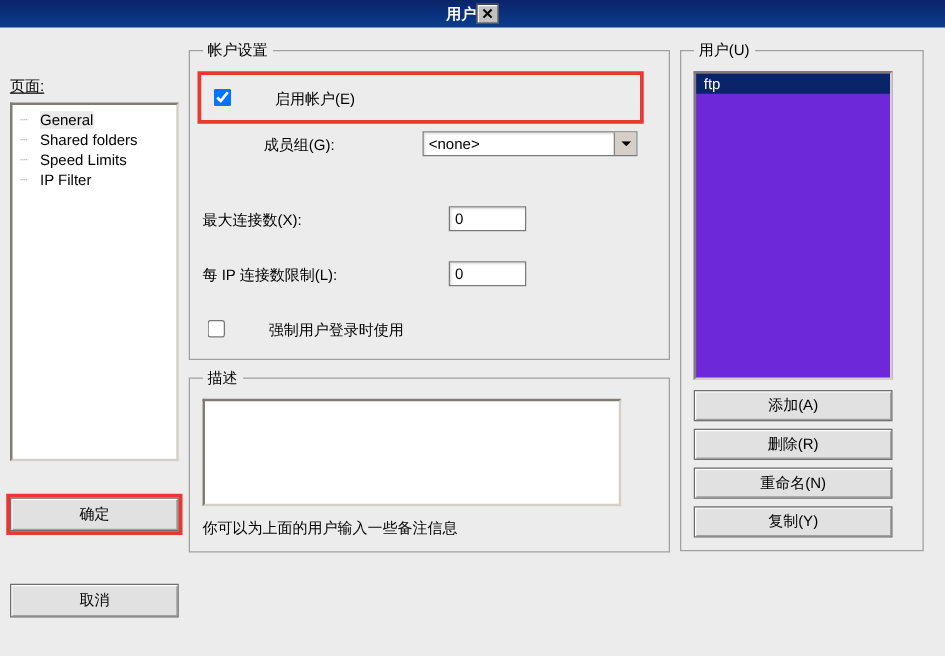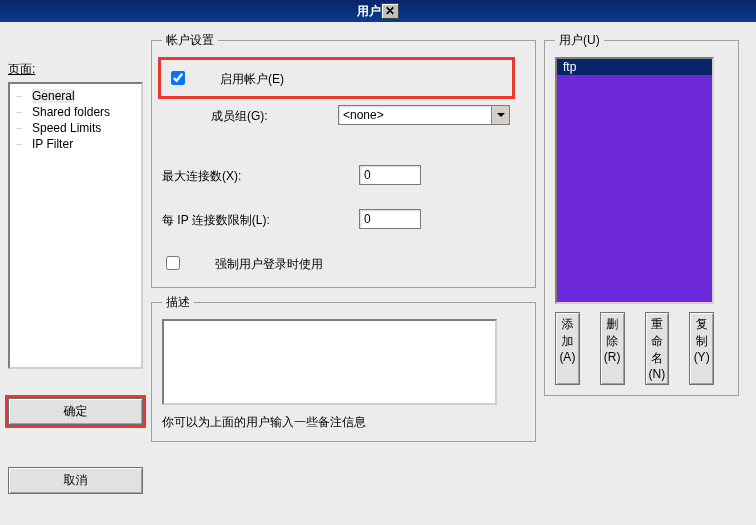--- a/index.html
+++ b/index.html
@@ -185,21 +185,21 @@
       height: 247px;
       margin-bottom: 8px;
     }
     .user-item {
       background: #0a246a;
       color: white;
       padding: 1px 6px;
     }
     .btn-grid {
       display: grid;
-      grid-template-columns: 1fr 1fr 1fr 1fr;
+      grid-template-columns: 1fr;
       gap: 6px 20px;
     }
     .btn-grid .btn {
       margin: 0;
       padding: 3px 0;
     }
     .limit-section {
       border: 1px solid #a0a0a0;
       padding: 8px 10px;
       margin-top: 16px;

